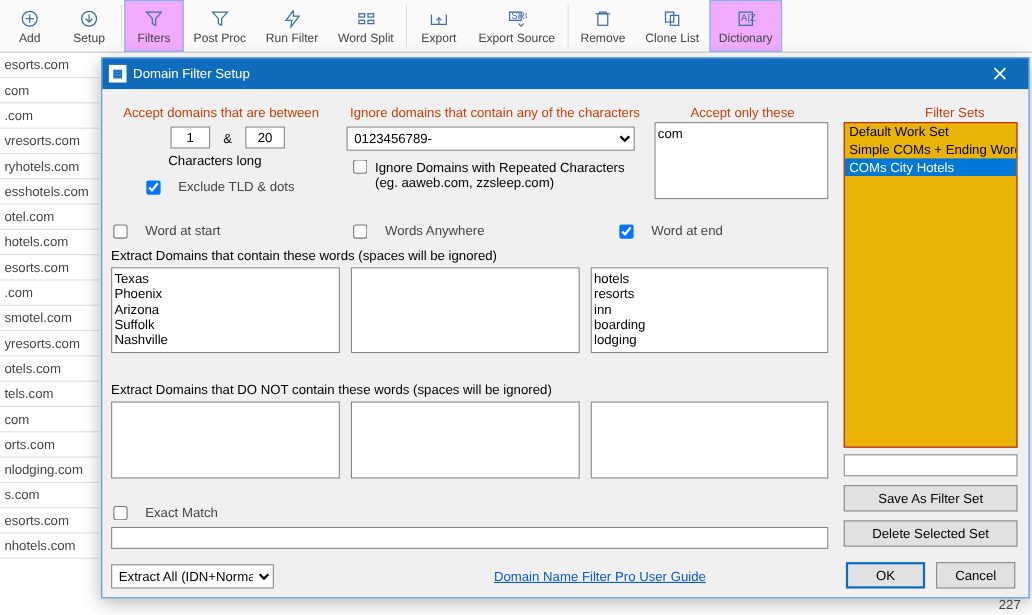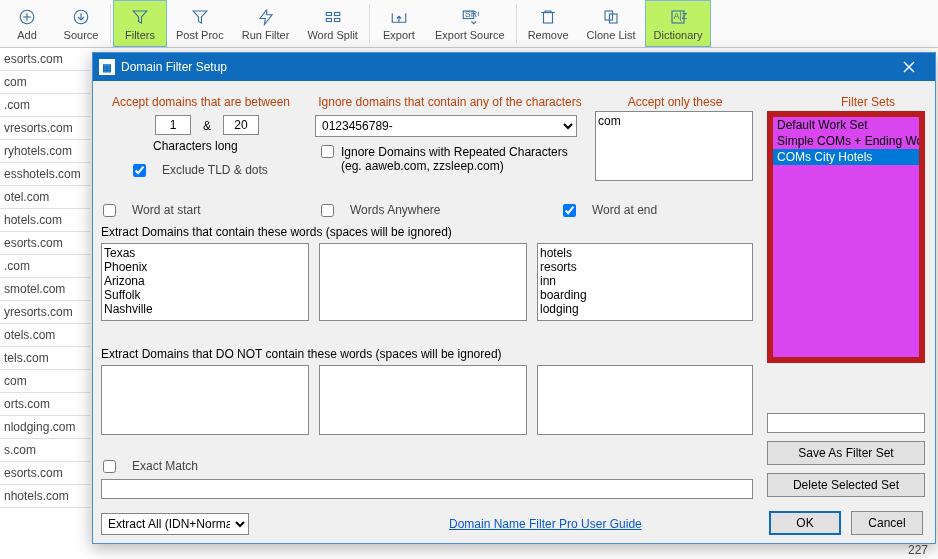--- a/index.html
+++ b/index.html
@@ -1,21 +1,21 @@
 <!DOCTYPE html>
 <html><head>
 <meta charset="utf-8">
 <style>
 * { box-sizing: border-box; margin: 0; padding: 0; font-family: "Segoe UI", Tahoma, sans-serif; font-size: 12px; }
 html, body { width: 938px; height: 559px; background: #fff; overflow: hidden; }
 
 
 .ribbon { display: flex; height: 48px; border-bottom: 1px solid #ccc; background: #fafafa; }
 .ribbon-btn { display: flex; flex-direction: column; align-items: center; justify-content: center; padding: 4px 8px; min-width: 54px; border: 1px solid transparent; cursor: pointer; position: relative; }
-.ribbon-btn.selected { background: #bef264; border-color: #7eb4ea; }
+.ribbon-btn.selected { background: #f0abfc; border-color: #7eb4ea; }
 .ribbon-btn .ico { width: 20px; height: 20px; display: flex; align-items: center; justify-content: center; color: #3a6ea5; }
 .ribbon-btn .lbl { font-size: 11px; color: #444; margin-top: 2px; }
 .ribbon-sep { width: 1px; background: #ddd; margin: 4px 2px; }
 
 
 .bg-list { position: absolute; left: 0; top: 48px; width: 90px; }
 .bg-list div { height: 23px; line-height: 23px; padding: 0 4px; border-bottom: 1px solid #e0e0e0; font-size: 12px; color: #444; white-space: nowrap; overflow: hidden; }
 
 
 .dialog { position: absolute; left: 92px; top: 52px; width: 844px; height: 492px; border: 1px solid #4a90d9; box-shadow: 0 4px 16px rgba(0,0,0,0.3); background: #f0f0f0; }
@@ -43,21 +43,21 @@
 .num2 { position: absolute; left: 130px; top: 34px; width: 36px; text-align:center; }
 .charslong { position: absolute; left: 60px; top: 58px; font-size: 12px; }
 .exclude-tld { position: absolute; left: 40px; top: 82px; }
 
 .ignore-sel { position: absolute; left: 222px; top: 34px; width: 262px; height: 22px; }
 .ignore-rep { position: absolute; left: 228px; top: 64px; }
 .ignore-rep-txt { position: absolute; left: 248px; top: 64px; font-size: 12px; width: 240px; line-height: 14px; }
 
 .accept-box { position: absolute; left: 502px; top: 30px; width: 158px; height: 70px; }
 
-.sets-list { position: absolute; left: 674px; top: 30px; width: 158px; height: 252px; border: 6px solid #b91c1c; background: #d946ef; overflow: hidden; }
+.sets-list { position: absolute; left: 674px; top: 30px; width: 158px; height: 296px; border: 1px solid #b91c1c; background: #eab308; overflow: hidden; }
 .sets-list .item { padding: 1px 4px; font-size: 12px; cursor: pointer; white-space: nowrap; overflow: hidden; }
 .sets-list .item.sel { background: #0078d7; color: #fff; }
 
 .word-start { position: absolute; left: 10px; top: 122px; }
 .words-any  { position: absolute; left: 228px; top: 122px; }
 .word-end   { position: absolute; left: 470px; top: 122px; }
 
 .extract-lbl { position: absolute; left: 8px; top: 144px; font-size: 12px; }
 .ta1 { position: absolute; left: 8px;   top: 162px; width: 208px; height: 78px; }
 .ta2 { position: absolute; left: 226px; top: 162px; width: 208px; height: 78px; }
@@ -99,21 +99,21 @@
     <span class="lbl">Add</span>
   </div>
   <div class="ribbon-btn">
     <span class="ico">
         <svg width="18" height="18" viewBox="0 0 24 24" fill="none" stroke="#3a6ea5" stroke-width="1.5">
           <circle cx="12" cy="12" r="9"></circle>
           <line x1="12" y1="7" x2="12" y2="15"></line>
           <polyline points="8 12 12 16 16 12"></polyline>
         </svg>
       </span>
-    <span class="lbl">Source</span>
+    <span class="lbl">Setup</span>
   </div>
   <div class="ribbon-sep"></div>
   <div class="ribbon-btn selected">
     <span class="ico">
         <svg width="18" height="18" viewBox="0 0 24 24" fill="none" stroke="#3a6ea5" stroke-width="1.5">
           <polygon points="3 4 21 4 14 12 14 20 10 18 10 12 3 4"></polygon>
         </svg>
       </span>
     <span class="lbl">Filters</span>
   </div>

